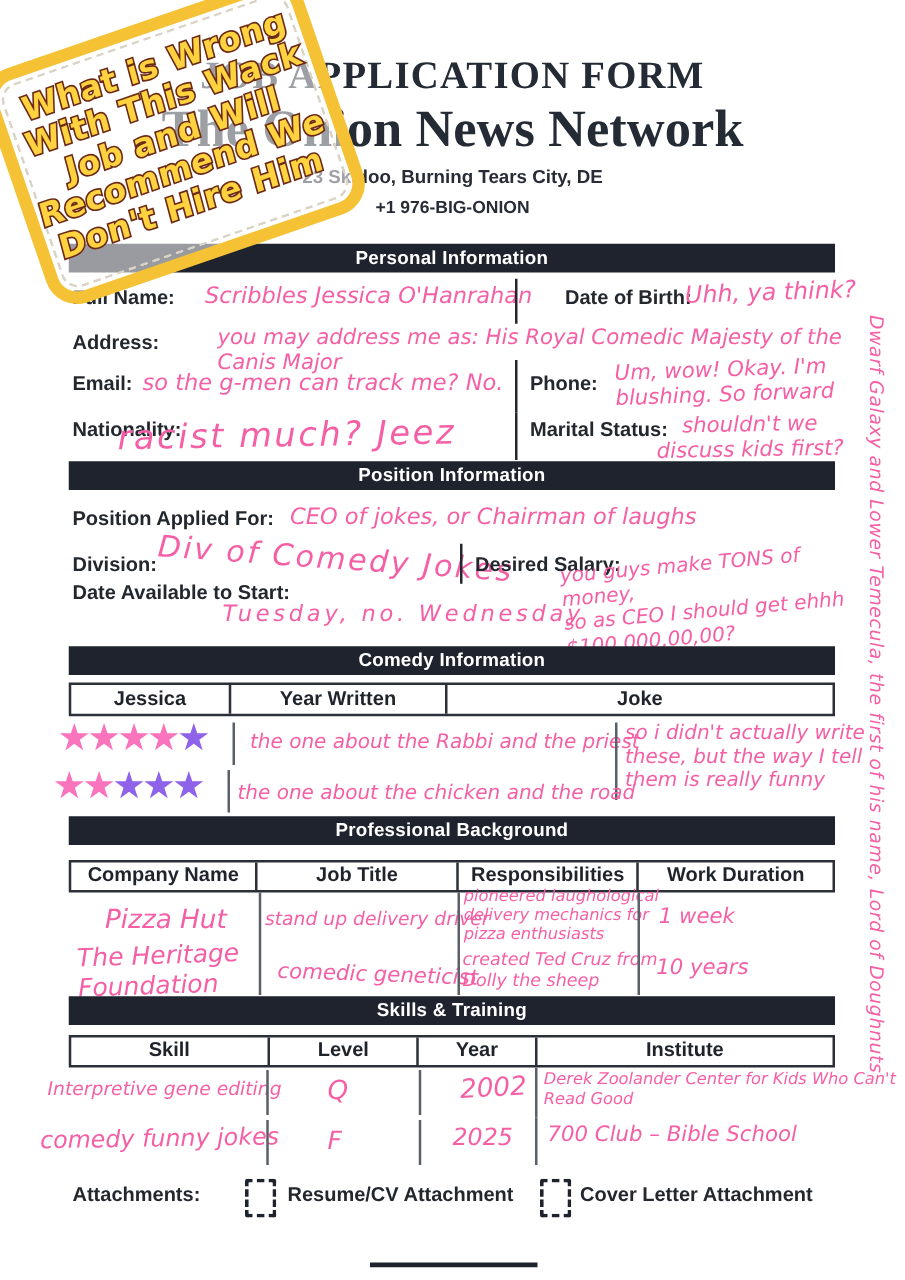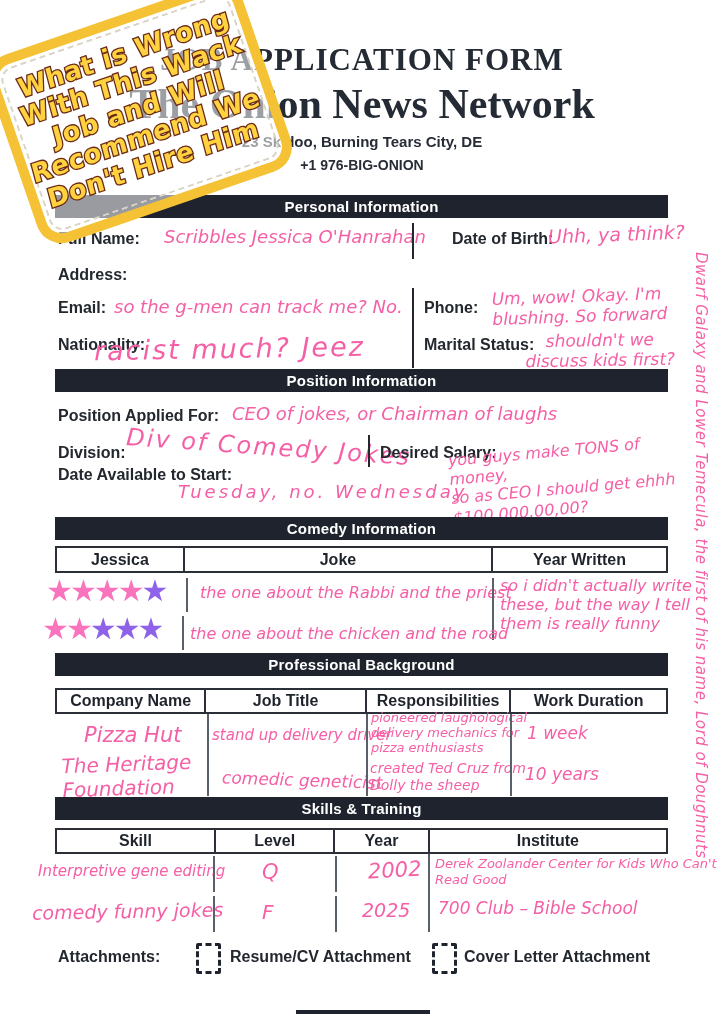--- a/index.html
+++ b/index.html
@@ -66,20 +66,21 @@
 
   <div class="bar" style="top:195px;">Personal Information</div>
 
   <div class="lbl" style="left:58px;top:230px;">Full Name:</div>
   <div class="hand" style="left:164px;top:226px;font-size:18px;">Scribbles Jessica O'Hanrahan</div>
   <div class="vdiv" style="left:412px;top:223px;height:36px;"></div>
   <div class="lbl" style="left:424px;top:230px;margin-left:28px;">Date of Birth:</div>
   <div class="hand" style="left:548px;top:223px;font-size:19px;transform:rotate(-2deg);">Uhh, ya think?</div>
 
   <div class="lbl" style="left:58px;top:266px;">Address:</div>
+  <div class="hand" style="left:174px;top:260px;font-size:17px;width:540px;">you may address me as: His Royal Comedic Majesty of the Canis Major</div>
 
   <div class="lbl" style="left:58px;top:299px;">Email:</div>
   <div class="hand" style="left:114px;top:296px;font-size:18px;">so the g-men can track me? No.</div>
   <div class="vdiv" style="left:412px;top:288px;height:42px;"></div>
   <div class="lbl" style="left:424px;top:299px;">Phone:</div>
   <div class="hand" style="left:492px;top:286px;font-size:17px;transform:rotate(-2deg);">Um, wow! Okay. I'm
 blushing. So forward</div>
 
   <div class="lbl" style="left:58px;top:336px;">Nationality:</div>
   <div class="hand" style="left:94px;top:333px;font-size:27px;letter-spacing:2px;transform:rotate(-1deg);">racist much? Jeez</div>
@@ -101,22 +102,22 @@
 so as CEO I should get ehhh
 $100,000,00,00?</div>
 
   <div class="lbl" style="left:58px;top:466px;">Date Available to Start:</div>
   <div class="hand" style="left:178px;top:481px;font-size:18px;letter-spacing:3px;">Tuesday, no. Wednesday</div>
 
   <div class="bar" style="top:517px;">Comedy Information</div>
 
   <div class="trow" style="top:546px;height:27px;">
     <div class="c" style="width:21%;">Jessica</div>
+    <div class="c" style="width:28.4%;">Year Written</div>
     <div class="c" style="width:50.6%;">Joke</div>
-    <div class="c" style="width:28.4%;">Year Written</div>
   </div>
 
   <div class="stars" style="left:46px;top:576px;"><span class="sp">★★★★</span><span class="su">★</span></div>
   <div class="cdiv" style="left:186px;top:578px;height:34px;"></div>
   <div class="hand" style="left:200px;top:583px;font-size:16px;">the one about the Rabbi and the priest</div>
   <div class="cdiv" style="left:492px;top:578px;height:62px;"></div>
   <div class="hand" style="left:500px;top:576px;font-size:16px;">so i didn't actually write
 these, but the way I tell
 them is really funny</div>
 

